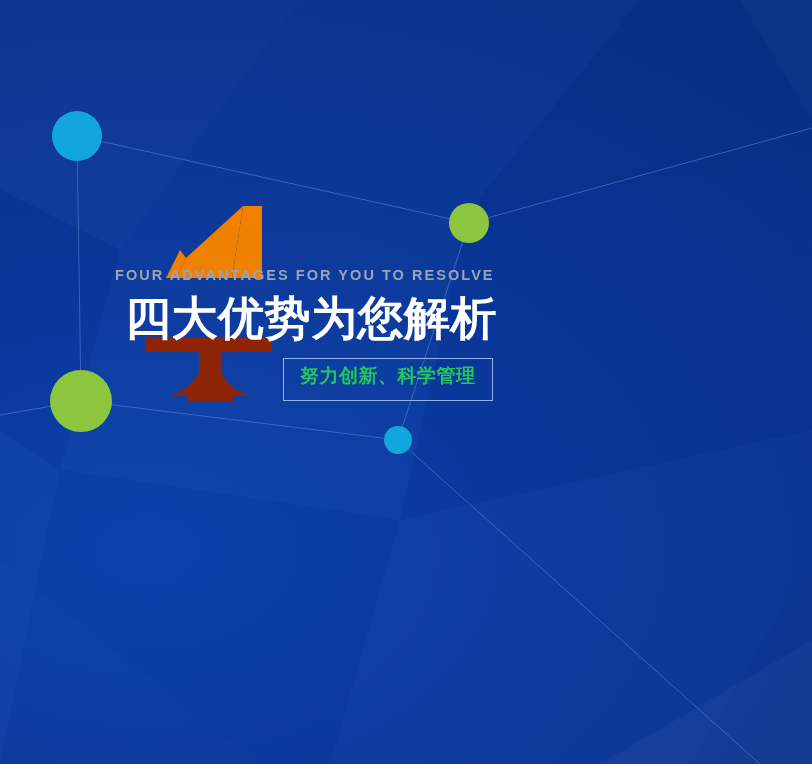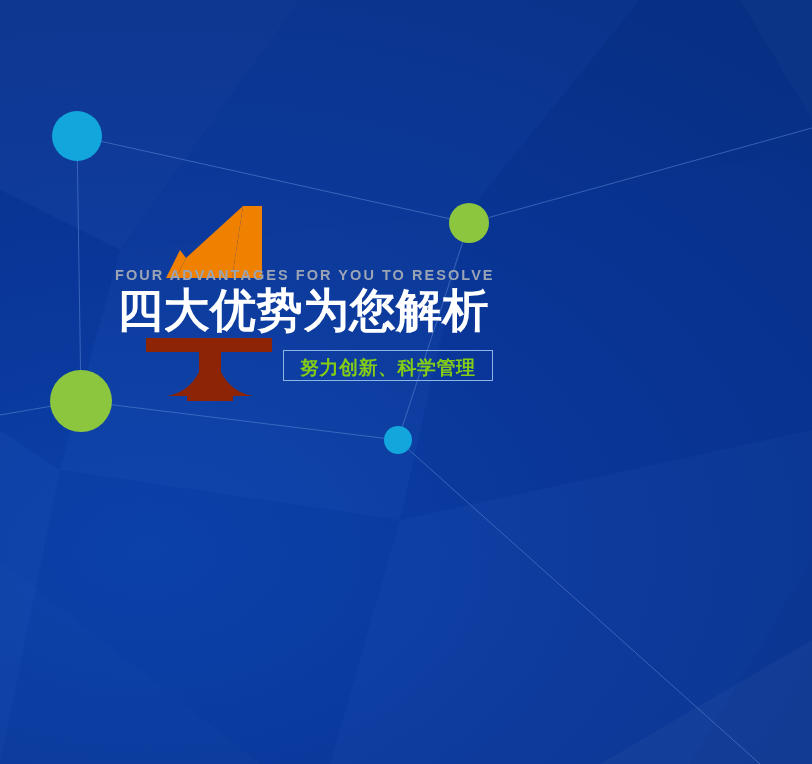--- a/index.html
+++ b/index.html
@@ -83,35 +83,35 @@
     text-transform: uppercase;
   }
 
   .headline {
     font-size: 46px;
     line-height: 1;
     font-weight: bold;
     color: #ffffff;
     letter-spacing: 0.5px;
     white-space: nowrap;
-    margin: 4px;
+    margin: 12px;
   }
 
   .subtitle-row {
     margin-top: 17px;
     margin-left: 170px;
   }
   .subtitle-box {
     display: inline-block;
     border: 1px solid #8fb4e8;
-    color: #84cc16;
+    color: #22c55e;
     font-size: 19px;
     font-weight: bold;
     letter-spacing: 0.5px;
-    padding: 6px 16px 2px 16px;
+    padding: 6px 16px 14px 16px;
     white-space: nowrap;
     line-height: 1.15;
     background: transparent;
   }
 </style>
 </head>
 <body>
 
 <div class="banner">
 

